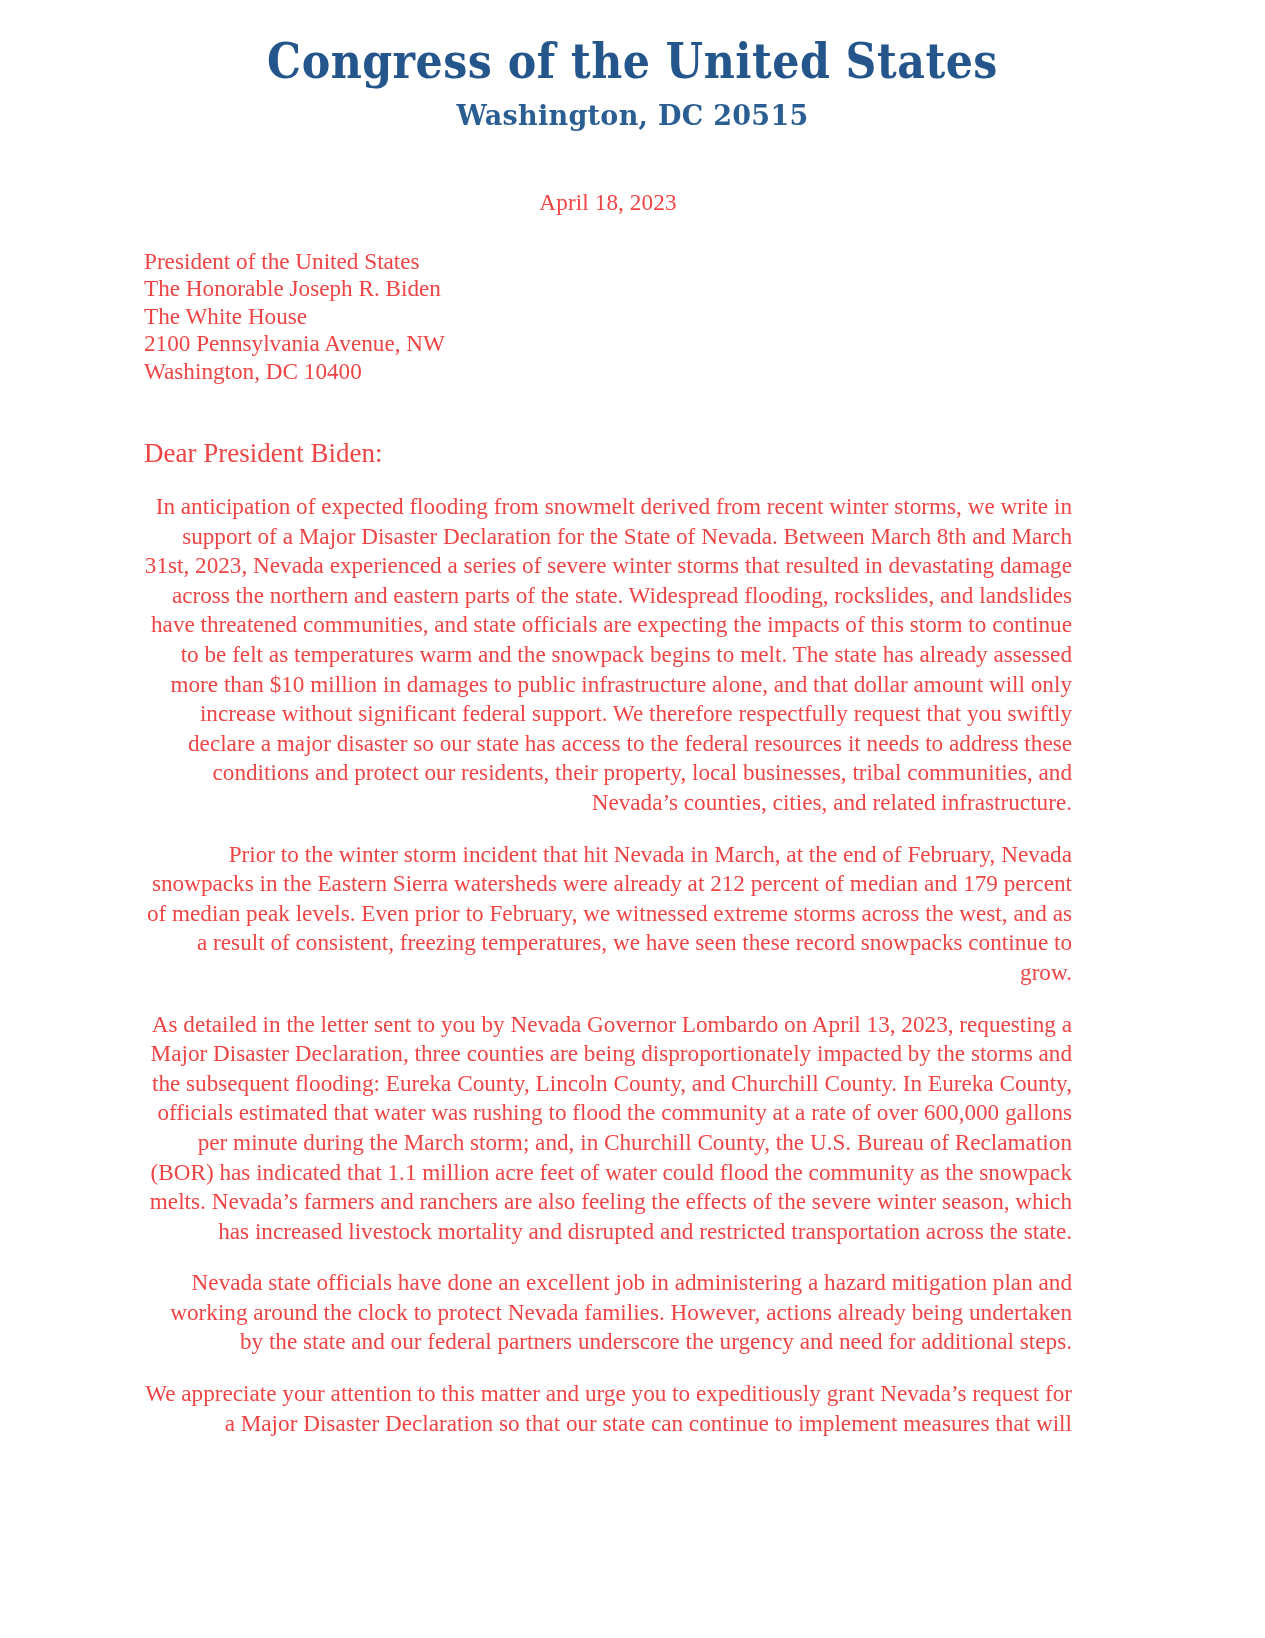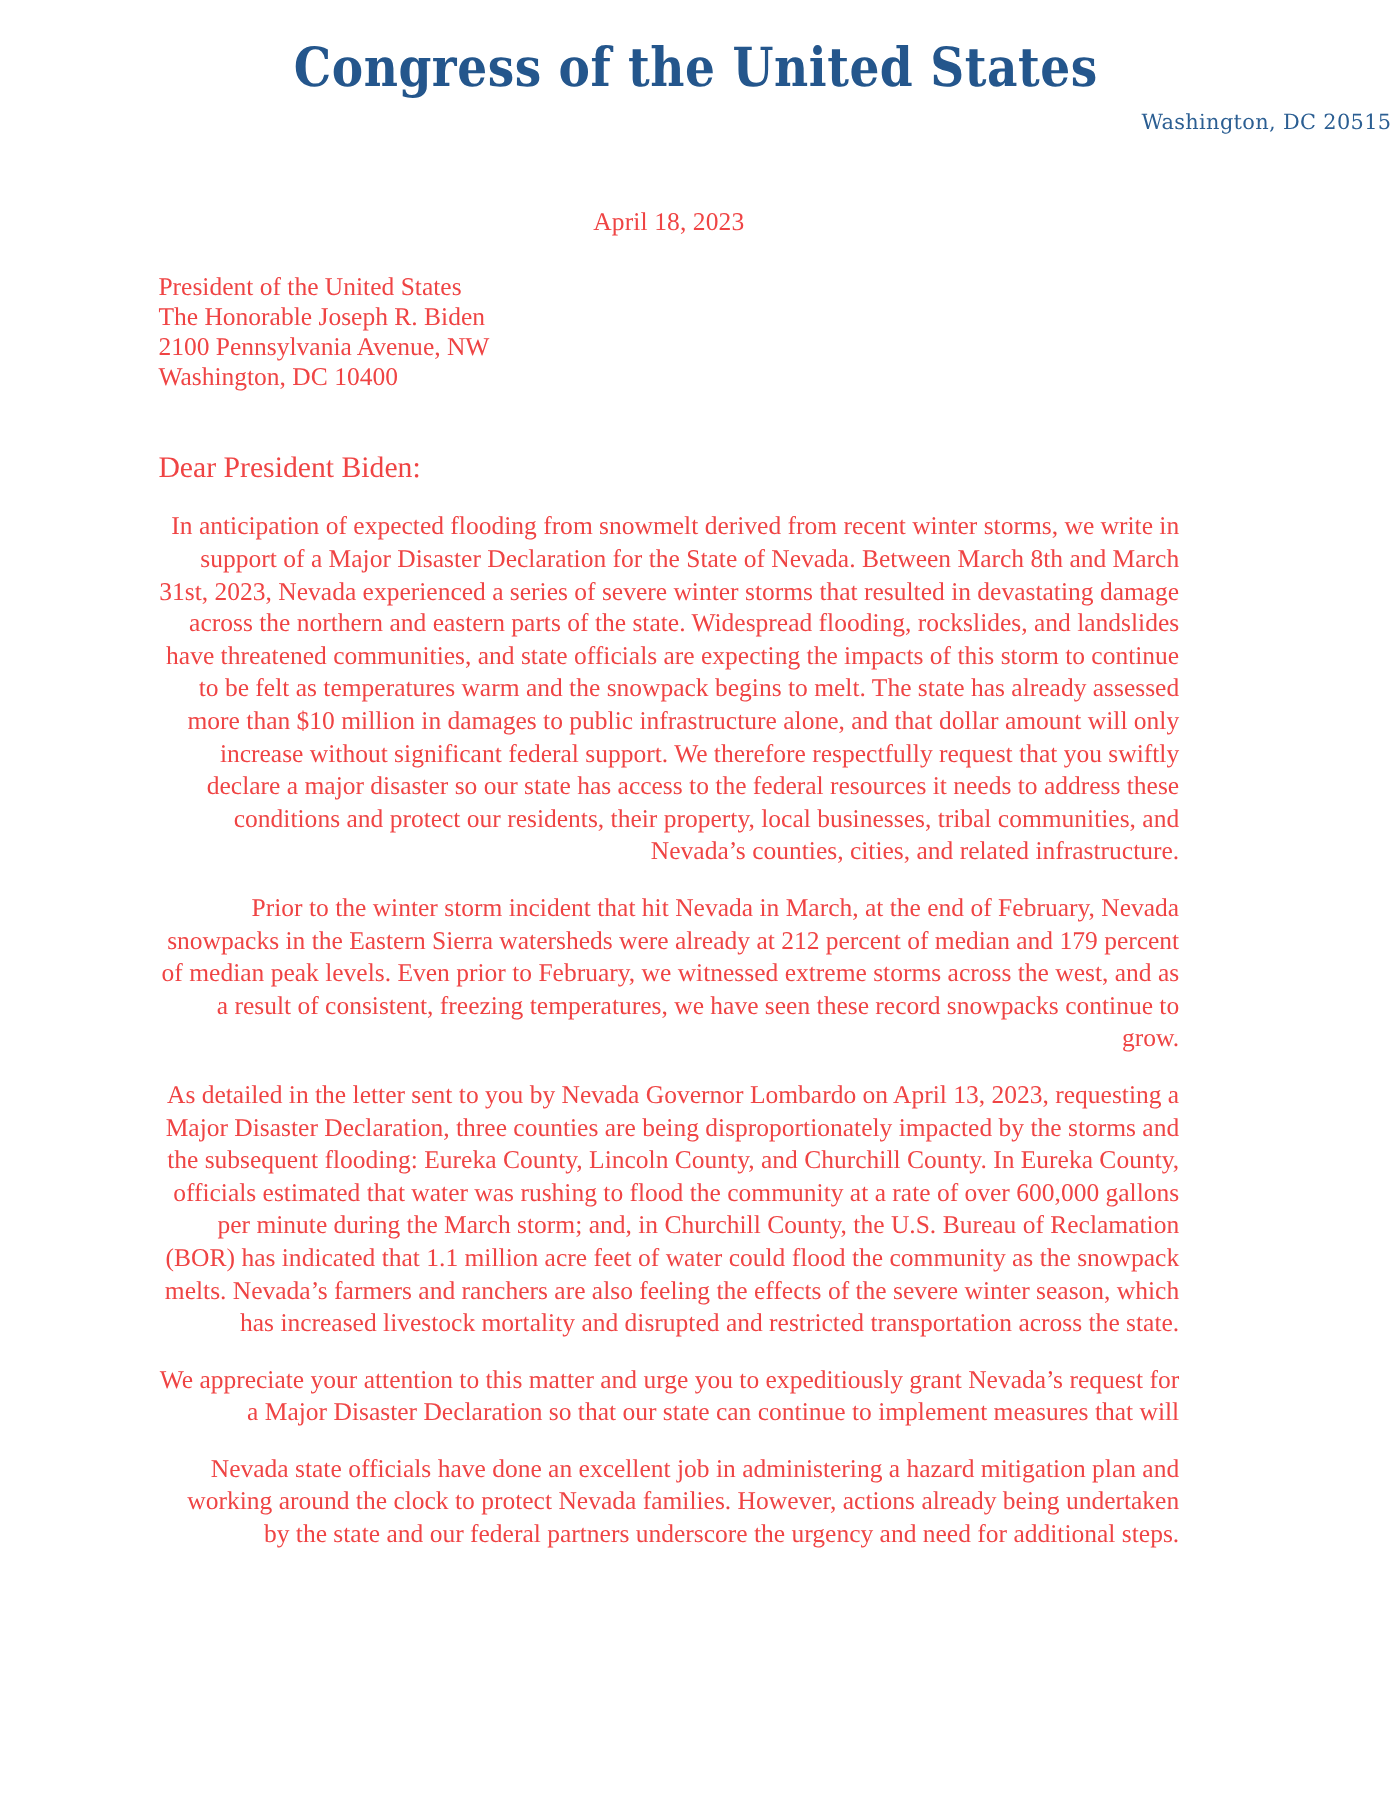--- a/index.html
+++ b/index.html
@@ -32,28 +32,27 @@
     line-height: 1.04;
     color: #24568c;
     letter-spacing: 0.5px;
     font-stretch: condensed;
     transform: scaleX(0.97);
     white-space: nowrap;
   }
 
   .letterhead-sub {
     font-family: "DejaVu Serif", "Liberation Serif", serif;
-    font-weight: normal;
-    font-size: 19px;
+    font-weight: bold;
+    font-size: 27px;
     line-height: 1.1;
     color: #2b5e92;
     margin-top: 14px;
     letter-spacing: 0.3px;
     white-space: nowrap;
-    text-align: right;
   }
 
   
   .letter-body {
     position: absolute;
     left: 144px;
     top: 0;
     width: 928px;
     font-family: "Liberation Serif", "DejaVu Serif", serif;
     color: #ef4444;
@@ -102,27 +101,28 @@
     <div class="letterhead-sub">Washington, DC 20515</div>
   </div>
 
   <div class="letter-body">
 
     <div class="date-line">April 18, 2023</div>
 
     <div class="addressee">
       <div class="addressee-line">President of the United States</div>
       <div class="addressee-line">The Honorable Joseph R. Biden</div>
+      <div class="addressee-line">The White House</div>
       <div class="addressee-line">2100 Pennsylvania Avenue, NW</div>
       <div class="addressee-line">Washington, DC 10400</div>
     </div>
 
     <div class="salutation">Dear President Biden:</div>
 
     <div class="para first">In anticipation of expected flooding from snowmelt derived from recent winter storms, we write in support of a Major Disaster Declaration for the State of Nevada. Between March 8th and March 31st, 2023, Nevada experienced a series of severe winter storms that resulted in devastating damage across the northern and eastern parts of the state. Widespread flooding, rockslides, and landslides have threatened communities, and state officials are expecting the impacts of this storm to continue to be felt as temperatures warm and the snowpack begins to melt. The state has already assessed more than $10 million in damages to public infrastructure alone, and that dollar amount will only increase without significant federal support. We therefore respectfully request that you swiftly declare a major disaster so our state has access to the federal resources it needs to address these conditions and protect our residents, their property, local businesses, tribal communities, and Nevada’s counties, cities, and related infrastructure.</div>
     <div class="para">Prior to the winter storm incident that hit Nevada in March, at the end of February, Nevada snowpacks in the Eastern Sierra watersheds were already at 212 percent of median and 179 percent of median peak levels. Even prior to February, we witnessed extreme storms across the west, and as a result of consistent, freezing temperatures, we have seen these record snowpacks continue to grow.</div>
     <div class="para">As detailed in the letter sent to you by Nevada Governor Lombardo on April 13, 2023, requesting a Major Disaster Declaration, three counties are being disproportionately impacted by the storms and the subsequent flooding: Eureka County, Lincoln County, and Churchill County. In Eureka County, officials estimated that water was rushing to flood the community at a rate of over 600,000 gallons per minute during the March storm; and, in Churchill County, the U.S. Bureau of Reclamation (BOR) has indicated that 1.1 million acre feet of water could flood the community as the snowpack melts. Nevada’s farmers and ranchers are also feeling the effects of the severe winter season, which has increased livestock mortality and disrupted and restricted transportation across the state.</div>
+    <div class="para">Nevada state officials have done an excellent job in administering a hazard mitigation plan and working around the clock to protect Nevada families. However, actions already being undertaken by the state and our federal partners underscore the urgency and need for additional steps.</div>
     <div class="para">We appreciate your attention to this matter and urge you to expeditiously grant Nevada’s request for a Major Disaster Declaration so that our state can continue to implement measures that will</div>
-    <div class="para">Nevada state officials have done an excellent job in administering a hazard mitigation plan and working around the clock to protect Nevada families. However, actions already being undertaken by the state and our federal partners underscore the urgency and need for additional steps.</div>
 
   </div>
 
 </div>
 
 </body></html>

